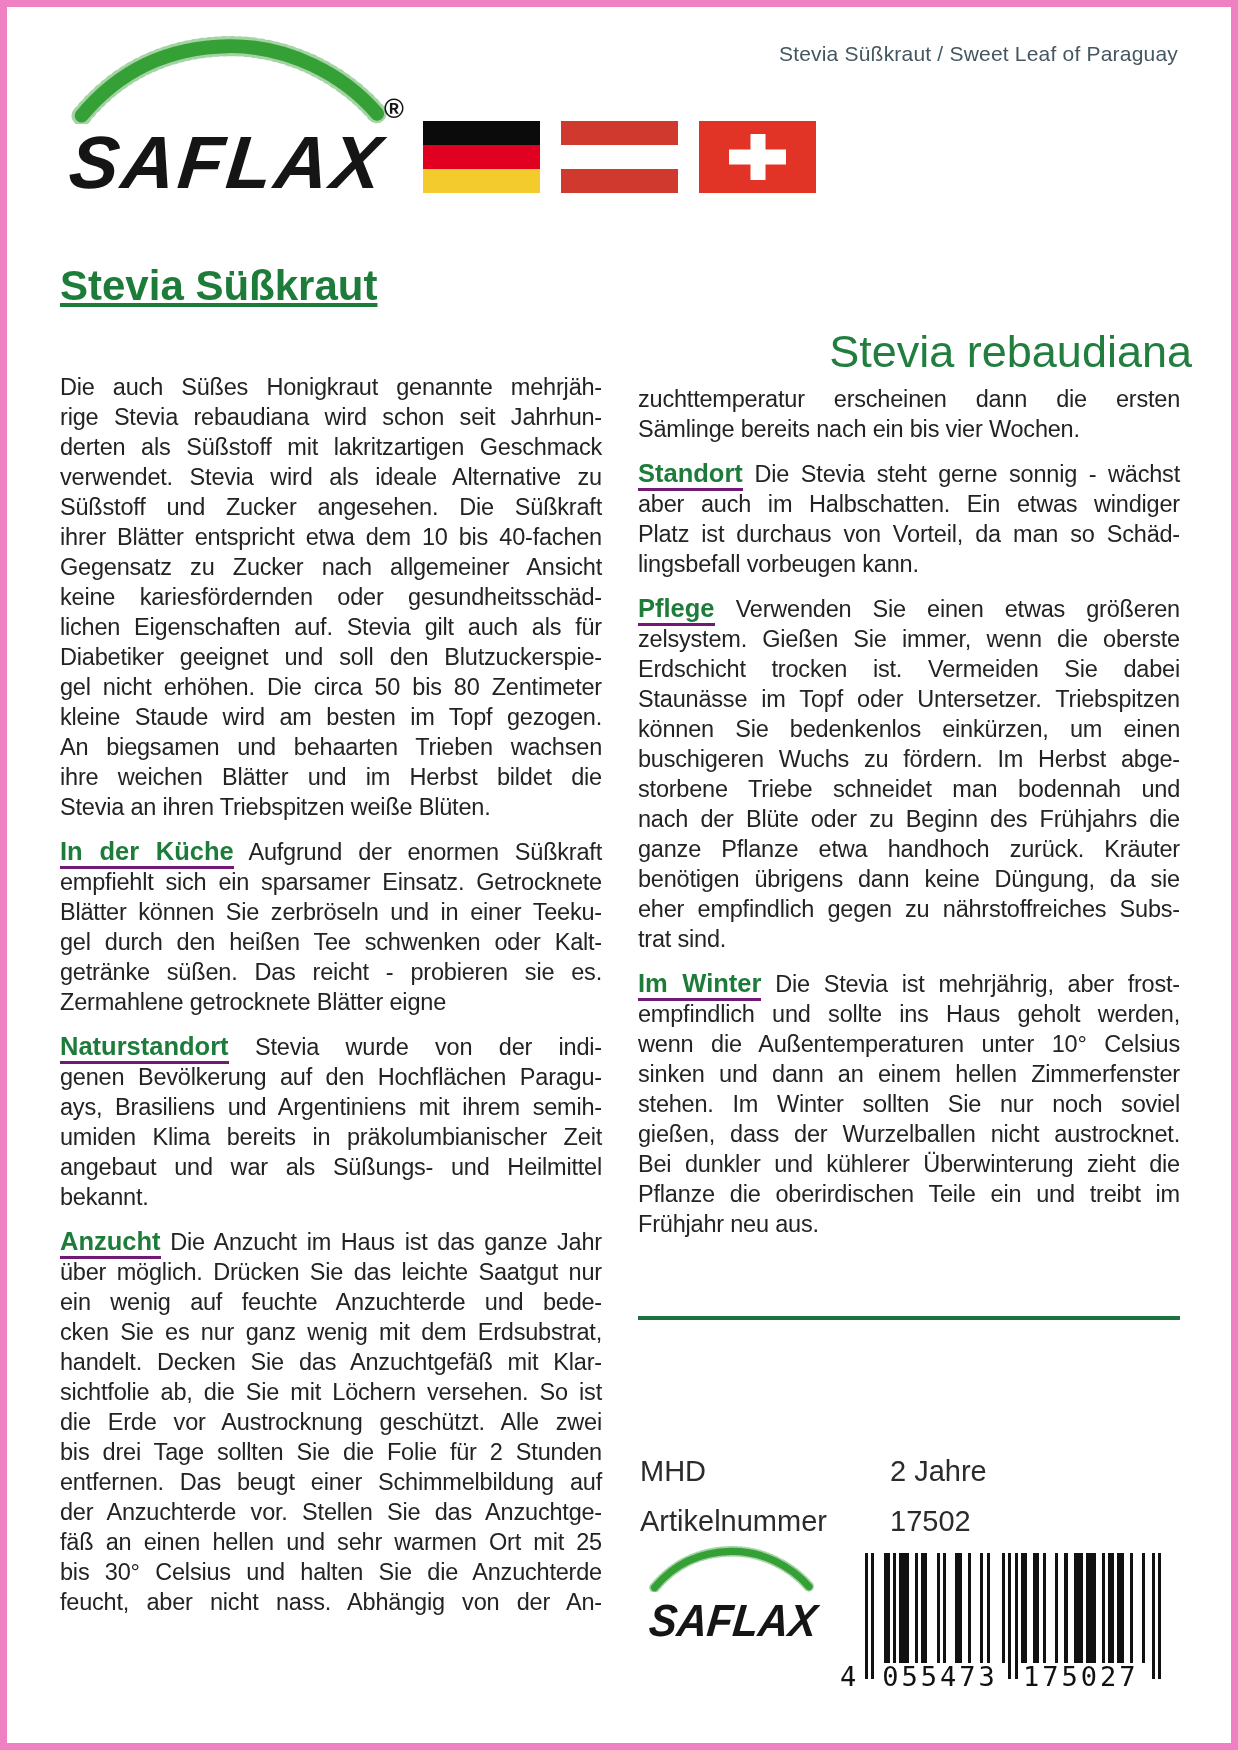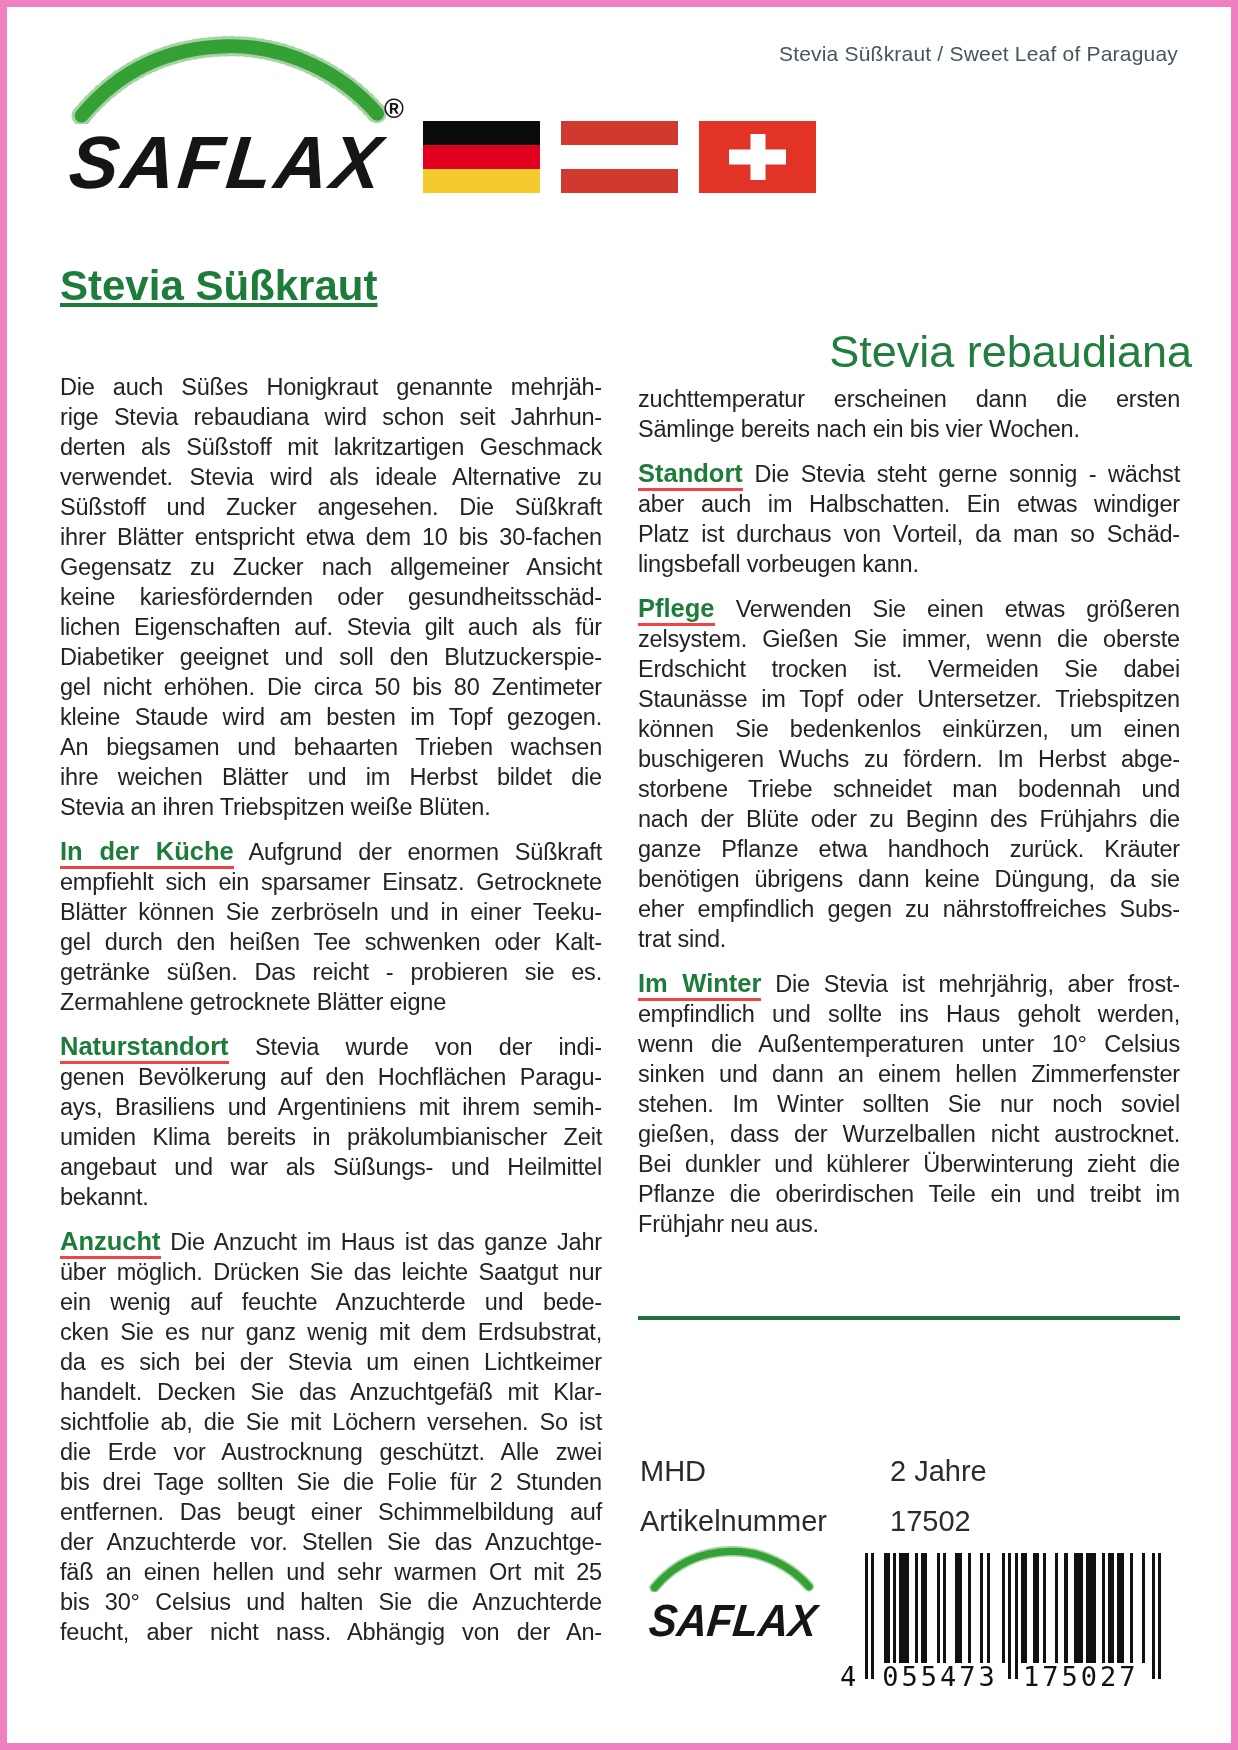--- a/index.html
+++ b/index.html
@@ -39,21 +39,21 @@
   .col-title-right{position:absolute;left:638px;top:314px;margin:12px;width:542px;text-align:right;
                    font-size:45px;font-weight:normal;color:#217e3e;}
 
   
   .col{position:absolute;width:542px;font-size:23.5px;line-height:30px;color:#232323;letter-spacing:-.2px;}
   .col.left{left:60px;top:372px;}
   .col.right{left:638px;top:384px;}
   .section + .section{margin-top:14px;}
   .line{text-align:justify;text-align-last:justify;white-space:nowrap;}
   .line.last{text-align-last:left;}
-  .sec-h{font-weight:bold;font-size:25.5px;color:#1d7c3a;border-bottom:3px solid #ef4444;padding-bottom:1px;letter-spacing:0;}
+  .sec-h{font-weight:bold;font-size:25.5px;color:#1d7c3a;border-bottom:3px solid #701a75;padding-bottom:1px;letter-spacing:0;}
 
   
   .rule{position:absolute;left:638px;top:1316px;width:542px;height:4px;background:#1d7140;}
   .info{position:absolute;left:640px;top:1446px;width:542px;font-size:29px;color:#2b2b2b;}
   .info-row{display:flex;height:50px;align-items:center;}
   .info-label{width:250px;}
 
   .barcode{position:absolute;left:865px;top:1553px;width:296px;height:134px;}
   .barcode svg{position:absolute;left:0;top:0;width:100%;height:100%;fill:#111;}
   .bc-digit{position:absolute;top:110px;font-size:27px;line-height:28px;color:#111;
@@ -99,21 +99,21 @@
   <h1 class="col-title-left">Stevia Süßkraut</h1>
   <h2 class="col-title-right">Stevia rebaudiana</h2>
 
   <div class="col left">
       <div class="section">
         <div class="line">Die auch Süßes Honigkraut genannte mehrjäh-</div>
         <div class="line">rige Stevia rebaudiana wird schon seit Jahrhun-</div>
         <div class="line">derten als Süßstoff mit lakritzartigen Geschmack</div>
         <div class="line">verwendet. Stevia wird als ideale Alternative zu</div>
         <div class="line">Süßstoff und Zucker angesehen. Die Süßkraft</div>
-        <div class="line">ihrer Blätter entspricht etwa dem 10 bis 30-fachen</div>
+        <div class="line">ihrer Blätter entspricht etwa dem 10 bis 40-fachen</div>
         <div class="line">Gegensatz zu Zucker nach allgemeiner Ansicht</div>
         <div class="line">keine kariesfördernden oder gesundheitsschäd-</div>
         <div class="line">lichen Eigenschaften auf. Stevia gilt auch als für</div>
         <div class="line">Diabetiker geeignet und soll den Blutzuckerspie-</div>
         <div class="line">gel nicht erhöhen. Die circa 50 bis 80 Zentimeter</div>
         <div class="line">kleine Staude wird am besten im Topf gezogen.</div>
         <div class="line">An biegsamen und behaarten Trieben wachsen</div>
         <div class="line">ihre weichen Blätter und im Herbst bildet die</div>
         <div class="line last">Stevia an ihren Triebspitzen weiße Blüten.</div>
       </div>
@@ -131,21 +131,20 @@
         <div class="line">ays, Brasiliens und Argentiniens mit ihrem semih-</div>
         <div class="line">umiden Klima bereits in präkolumbianischer Zeit</div>
         <div class="line">angebaut und war als Süßungs- und Heilmittel</div>
         <div class="line last">bekannt.</div>
       </div>
       <div class="section">
         <div class="line"><span class="sec-h">Anzucht</span> Die Anzucht im Haus ist das ganze Jahr</div>
         <div class="line">über möglich. Drücken Sie das leichte Saatgut nur</div>
         <div class="line">ein wenig auf feuchte Anzuchterde und bede-</div>
         <div class="line">cken Sie es nur ganz wenig mit dem Erdsubstrat,</div>
-        <div class="line">da es sich bei der Stevia um einen Lichtkeimer</div>
         <div class="line">handelt. Decken Sie das Anzuchtgefäß mit Klar-</div>
         <div class="line">sichtfolie ab, die Sie mit Löchern versehen. So ist</div>
         <div class="line">die Erde vor Austrocknung geschützt. Alle zwei</div>
         <div class="line">bis drei Tage sollten Sie die Folie für 2 Stunden</div>
         <div class="line">entfernen. Das beugt einer Schimmelbildung auf</div>
         <div class="line">der Anzuchterde vor. Stellen Sie das Anzuchtge-</div>
         <div class="line">fäß an einen hellen und sehr warmen Ort mit 25</div>
         <div class="line">bis 30° Celsius und halten Sie die Anzuchterde</div>
         <div class="line">feucht, aber nicht nass. Abhängig von der An-</div>
       </div>

